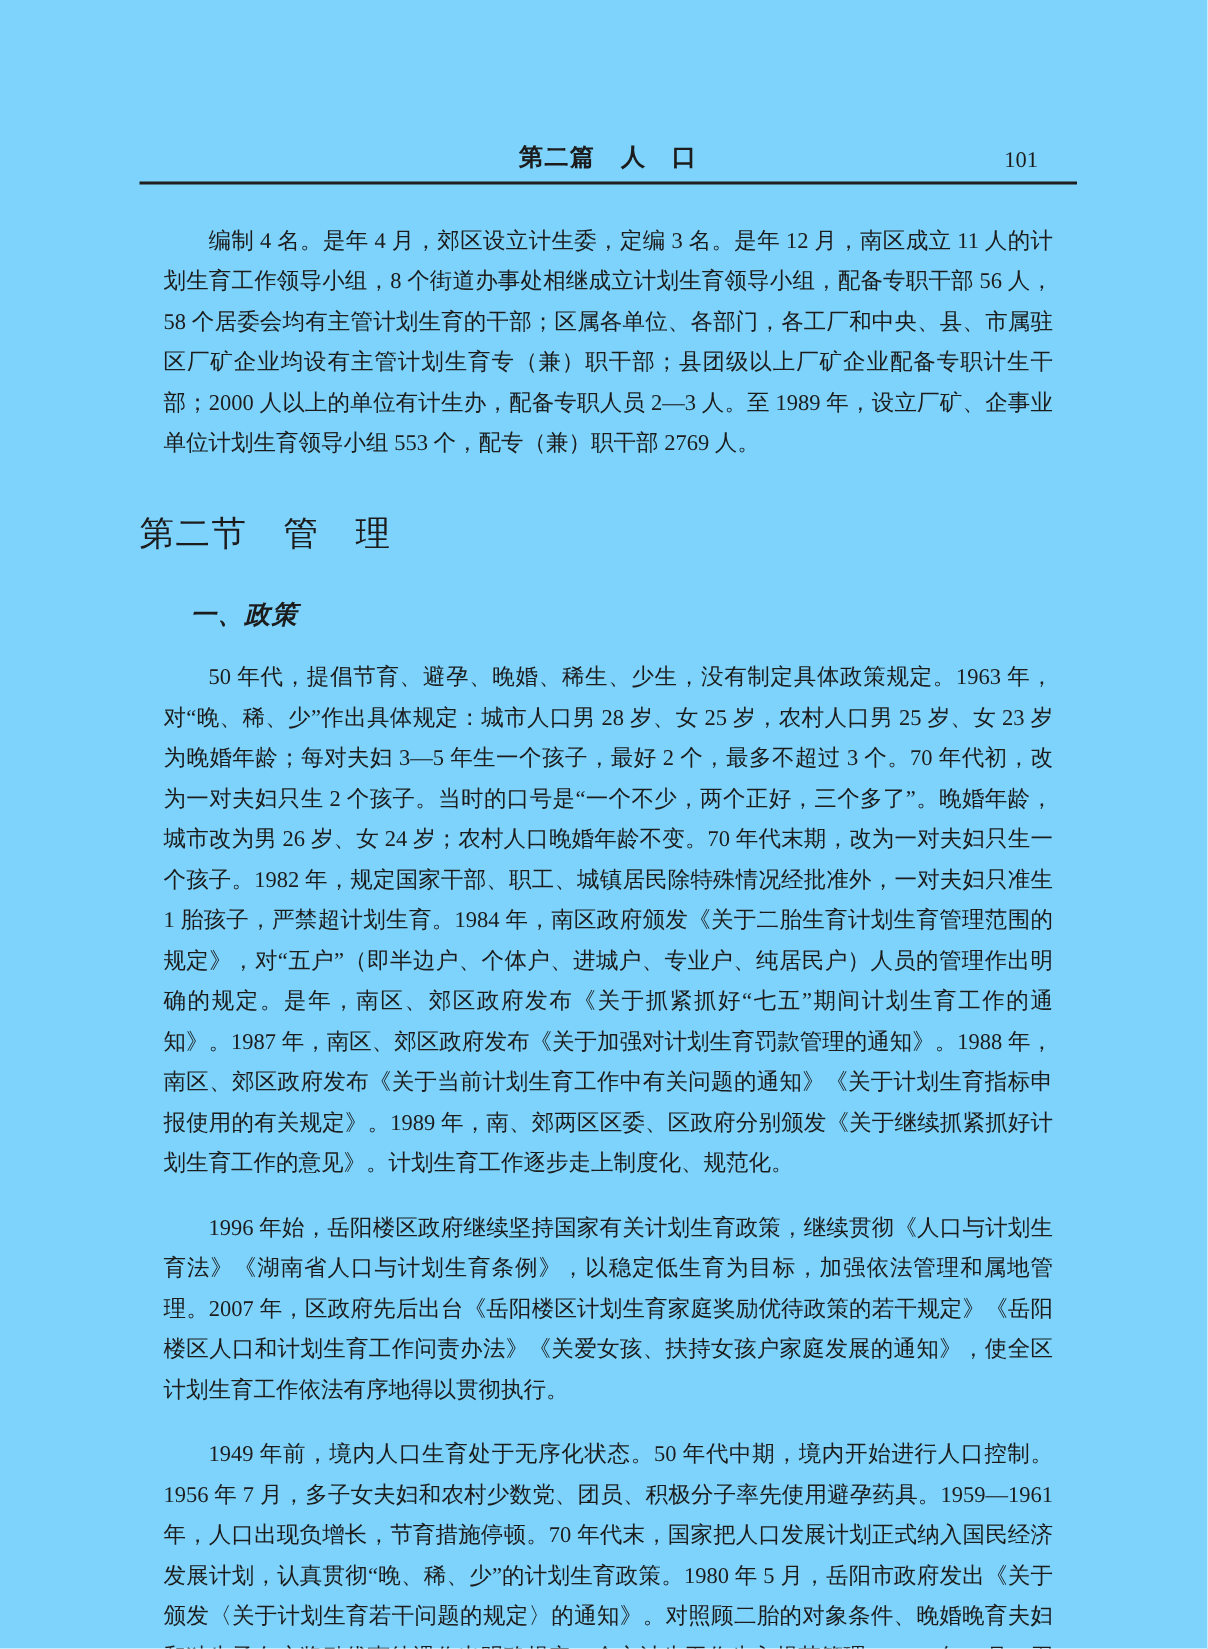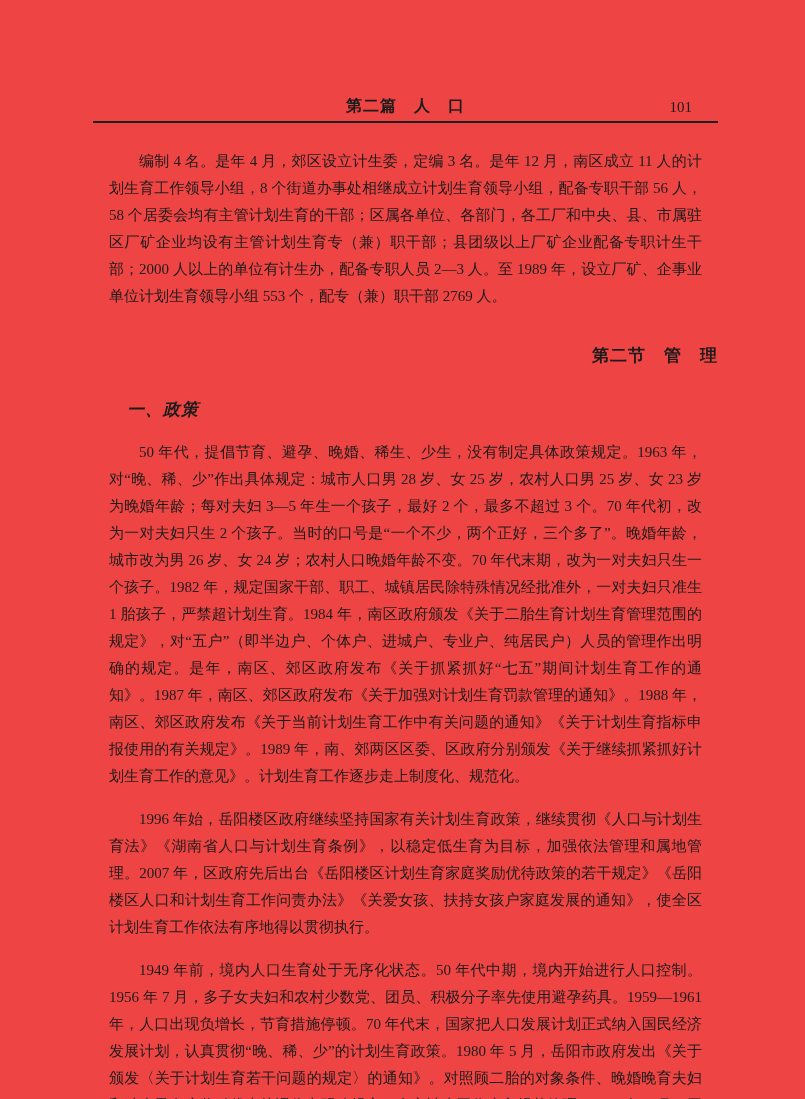--- a/index.html
+++ b/index.html
@@ -4,21 +4,21 @@
 <style>
   html, body {
     margin: 0;
     padding: 0;
     background: #ffffff;
   }
   .page {
     position: relative;
     width: 805px;
     height: 1099px;
-    background: #ef4444;
+    background: #7dd3fc;
     box-sizing: border-box;
     padding: 96px 87px 0 93px;
     color: #1c1c1c;
     font-family: "Liberation Serif", "DejaVu Serif", serif;
   }
   .page-header {
     position: relative;
     border-bottom: 2px solid #1f1f1f;
     padding-bottom: 5px;
     height: 20px;
@@ -42,23 +42,23 @@
     margin-top: 25px;
     font-size: 15px;
     line-height: 27px;
     text-align: justify;
   }
   .para {
     margin: 16px;
     text-indent: 2em;
   }
   .section-title {
-    font-size: 17px;
-    font-weight: bold;
-    text-align: right;
+    font-size: 23px;
+    font-weight: normal;
+    text-align: left;
     margin: 32px 0 27px 0;
     letter-spacing: 1px;
   }
   .sub-heading {
     font-size: 17px;
     font-weight: bold;
     font-style: italic;
     margin: 21px 0 13px 0;
     text-indent: 2em;
     letter-spacing: 1px;

